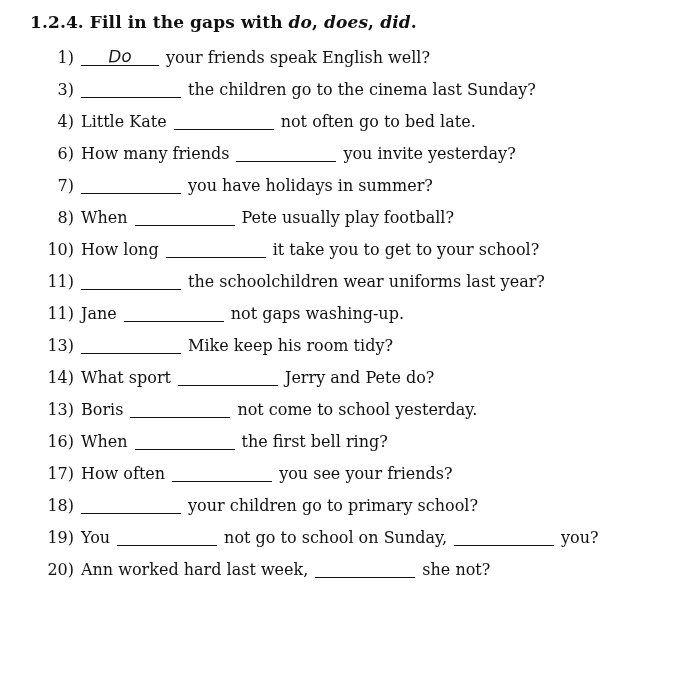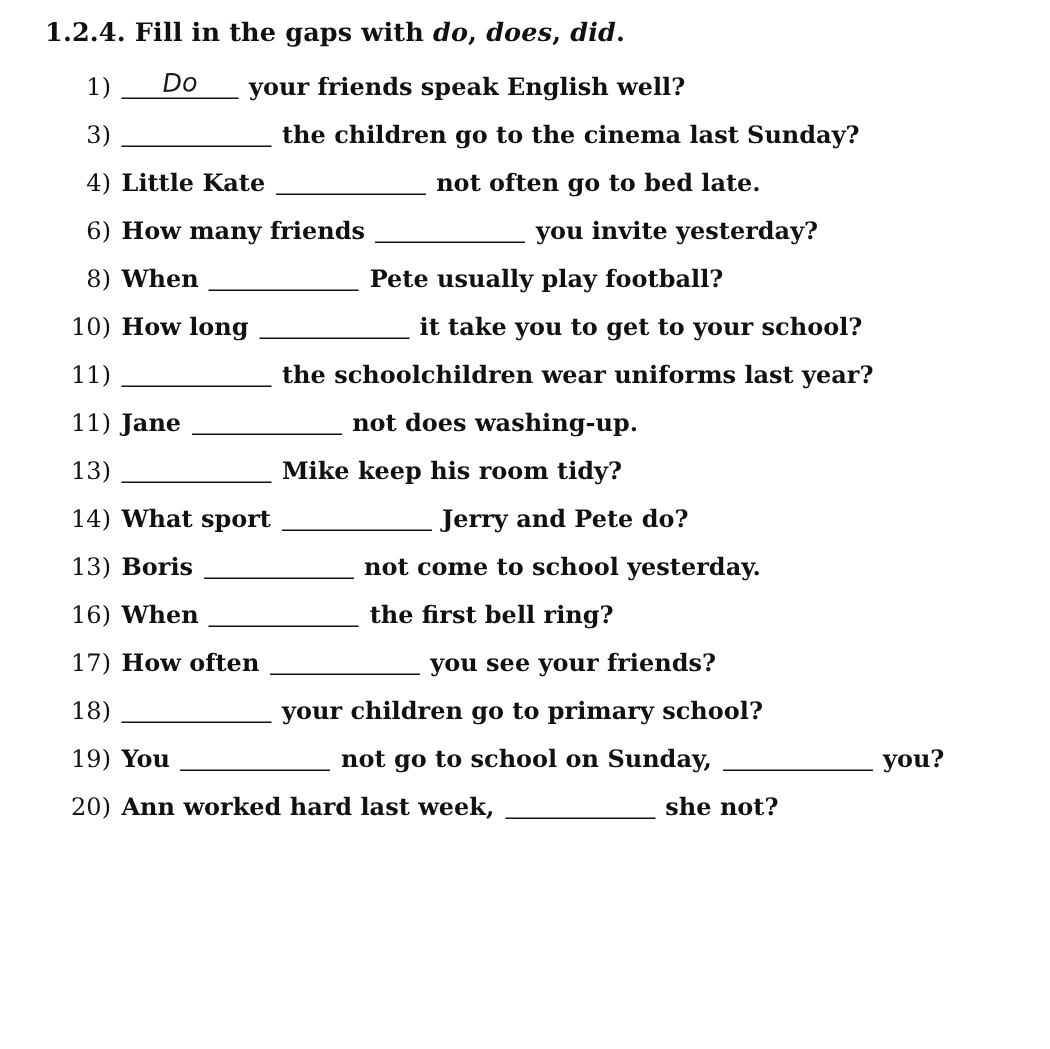--- a/index.html
+++ b/index.html
@@ -37,21 +37,20 @@
     font-size: 16px;
   }
   .num {
     display: inline-block;
     width: 30px;
     text-align: right;
     margin-right: 7px;
   }
   .txt {
     margin-right: 7px;
-    font-weight: bold;
   }
   .blank {
     display: inline-block;
     position: relative;
     width: 100px;
     height: 14px;
     vertical-align: -3px;
     border-bottom: 1.5px solid #111111;
     margin-right: 7px;
   }
@@ -75,24 +74,25 @@
 </head>
 <body>
 
 <div class="page" style="color: rgb(17, 17, 17); background: rgb(255, 255, 255);">
   <div class="title" id="title"><span>1.2.4. Fill in the gaps with </span><span class="italic">do</span><span>, </span><span class="italic">does</span><span>, </span><span class="italic">did</span><span>.</span></div>
   <div class="items" id="items">
       <div class="item"><span class="num">1)</span><span class="blank answered"><span class="answer">Do</span></span><span class="txt">your friends speak English well?</span></div>
       <div class="item"><span class="num">3)</span><span class="blank"></span><span class="txt">the children go to the cinema last Sunday?</span></div>
       <div class="item"><span class="num">4)</span><span class="txt">Little Kate</span><span class="blank"></span><span class="txt">not often go to bed late.</span></div>
       <div class="item"><span class="num">6)</span><span class="txt">How many friends</span><span class="blank"></span><span class="txt">you invite yesterday?</span></div>
+      <div class="item"><span class="num">7)</span><span class="blank"></span><span class="txt">you have holidays in summer?</span></div>
       <div class="item"><span class="num">8)</span><span class="txt">When</span><span class="blank"></span><span class="txt">Pete usually play football?</span></div>
       <div class="item"><span class="num">10)</span><span class="txt">How long</span><span class="blank"></span><span class="txt">it take you to get to your school?</span></div>
       <div class="item"><span class="num">11)</span><span class="blank"></span><span class="txt">the schoolchildren wear uniforms last year?</span></div>
-      <div class="item"><span class="num">11)</span><span class="txt">Jane</span><span class="blank"></span><span class="txt">not does washing-up.</span></div>
+      <div class="item"><span class="num">11)</span><span class="txt">Jane</span><span class="blank"></span><span class="txt">not gaps washing-up.</span></div>
       <div class="item"><span class="num">13)</span><span class="blank"></span><span class="txt">Mike keep his room tidy?</span></div>
       <div class="item"><span class="num">14)</span><span class="txt">What sport</span><span class="blank"></span><span class="txt">Jerry and Pete do?</span></div>
       <div class="item"><span class="num">13)</span><span class="txt">Boris</span><span class="blank"></span><span class="txt">not come to school yesterday.</span></div>
       <div class="item"><span class="num">16)</span><span class="txt">When</span><span class="blank"></span><span class="txt">the first bell ring?</span></div>
       <div class="item"><span class="num">17)</span><span class="txt">How often</span><span class="blank"></span><span class="txt">you see your friends?</span></div>
       <div class="item"><span class="num">18)</span><span class="blank"></span><span class="txt">your children go to primary school?</span></div>
       <div class="item"><span class="num">19)</span><span class="txt">You</span><span class="blank"></span><span class="txt">not go to school on Sunday,</span><span class="blank"></span><span class="txt">you?</span></div>
       <div class="item"><span class="num">20)</span><span class="txt">Ann worked hard last week,</span><span class="blank"></span><span class="txt">she not?</span></div>
     </div>
 </div>

